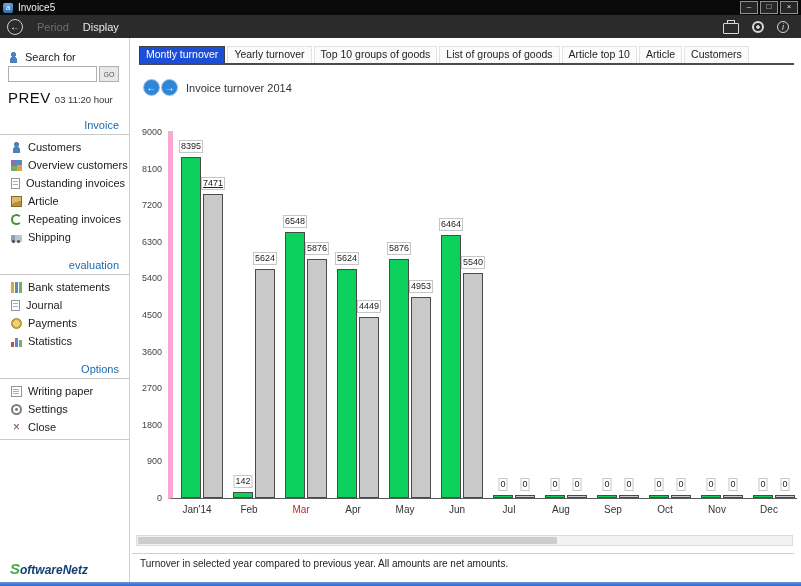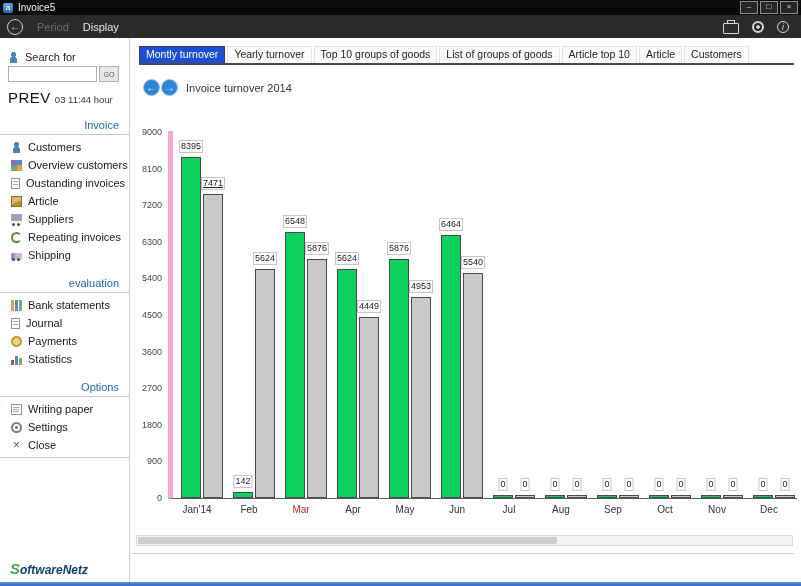--- a/index.html
+++ b/index.html
@@ -115,44 +115,40 @@
     <div class="search-row">
       <span class="icon ic-search-person"></span>
       <span>Search for</span>
     </div>
     <div class="search-input-row">
       <input class="search-input" value="" style="">
       <span class="go-btn">GO</span>
     </div>
     <div class="prev-row">
       <span class="prev">PREV</span>
-      <span class="datetime">03 11:44 hour</span>
+      <span class="datetime">03 11:20 hour</span>
     </div>
     <div>
         <div class="section-title">Invoice</div>
         <div class="section-line"></div>
         <div class="side-item">
           <span class="icon ic-customers"></span>
           <span class="side-label">Customers</span>
         </div>
         <div class="side-item">
           <span class="icon ic-overview-customers"></span>
           <span class="side-label">Overview customers</span>
         </div>
         <div class="side-item">
           <span class="icon ic-outstanding-invoices"></span>
           <span class="side-label">Oustanding invoices</span>
         </div>
         <div class="side-item">
           <span class="icon ic-article"></span>
           <span class="side-label">Article</span>
-        </div>
-        <div class="side-item">
-          <span class="icon ic-suppliers"></span>
-          <span class="side-label">Suppliers</span>
         </div>
         <div class="side-item">
           <span class="icon ic-repeating-invoices"></span>
           <span class="side-label">Repeating invoices</span>
         </div>
         <div class="side-item">
           <span class="icon ic-shipping"></span>
           <span class="side-label">Shipping</span>
         </div>
         <div class="section-title">evaluation</div>
@@ -283,16 +279,17 @@
         <div class="xtick" style="left: 445px;">Sep</div>
         <div class="xtick" style="left: 497px;">Oct</div>
         <div class="xtick" style="left: 549px;">Nov</div>
         <div class="xtick" style="left: 601px;">Dec</div>
       </div>
 
     <div class="hscroll">
       <div class="hthumb"></div>
     </div>
     <div class="footer-line"></div>
+    <div class="footer-text">Turnover in selected year compared to previous year. All amounts are net amounts.</div>
   </div>
 
   <div class="bluestrip"></div>
 </div>
 
 </body></html>

